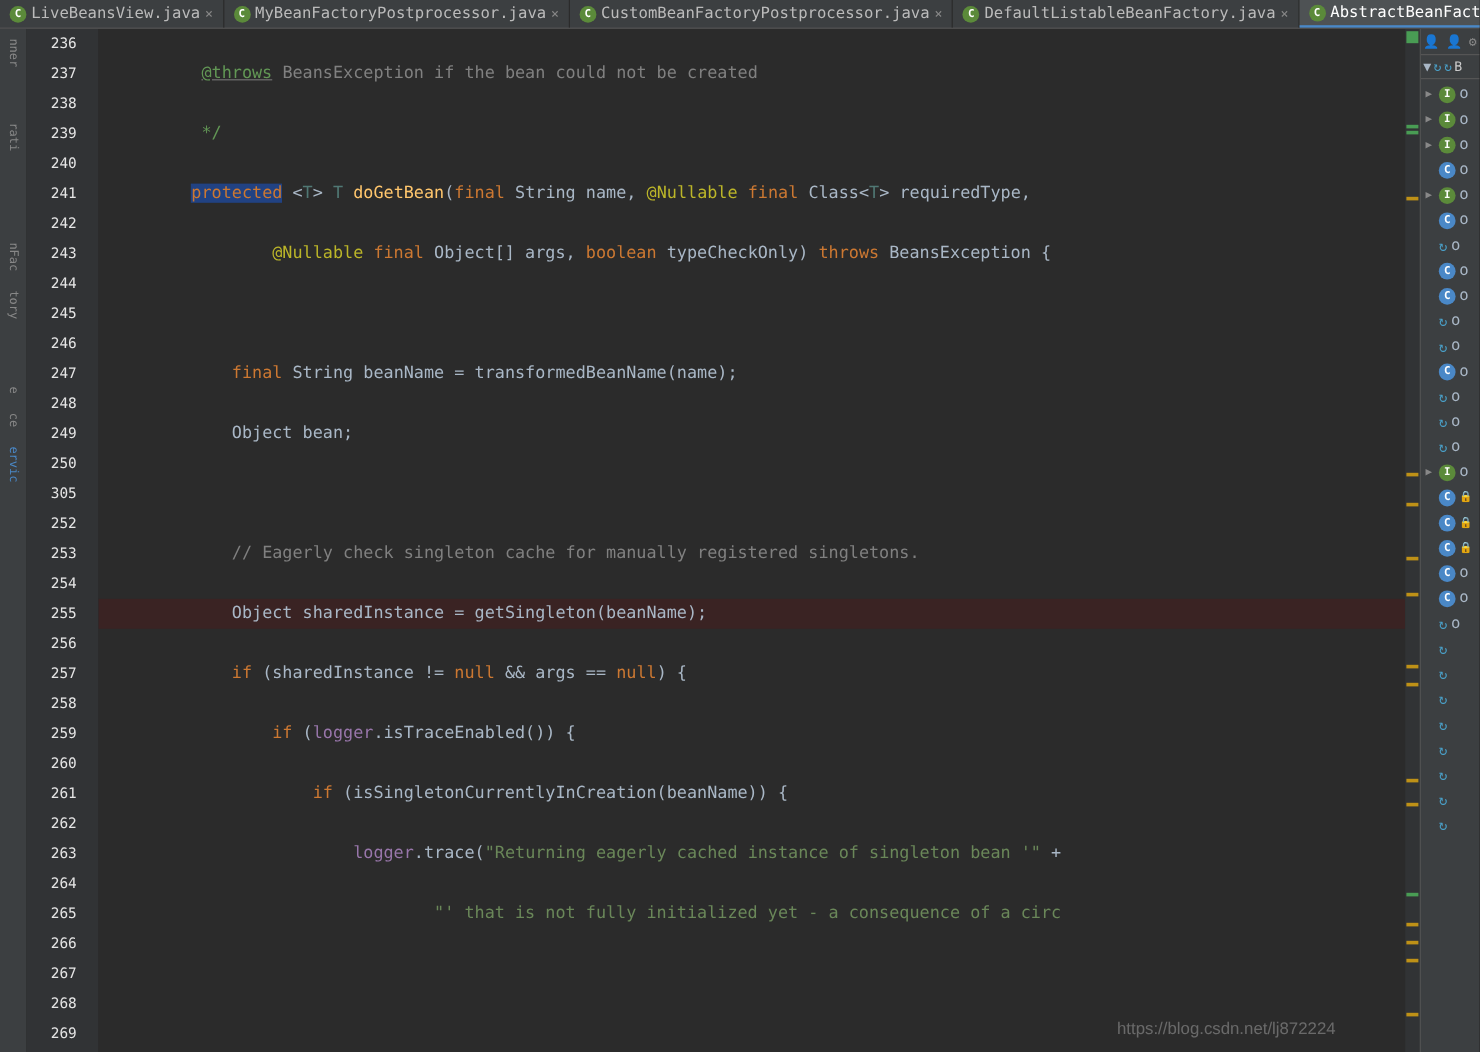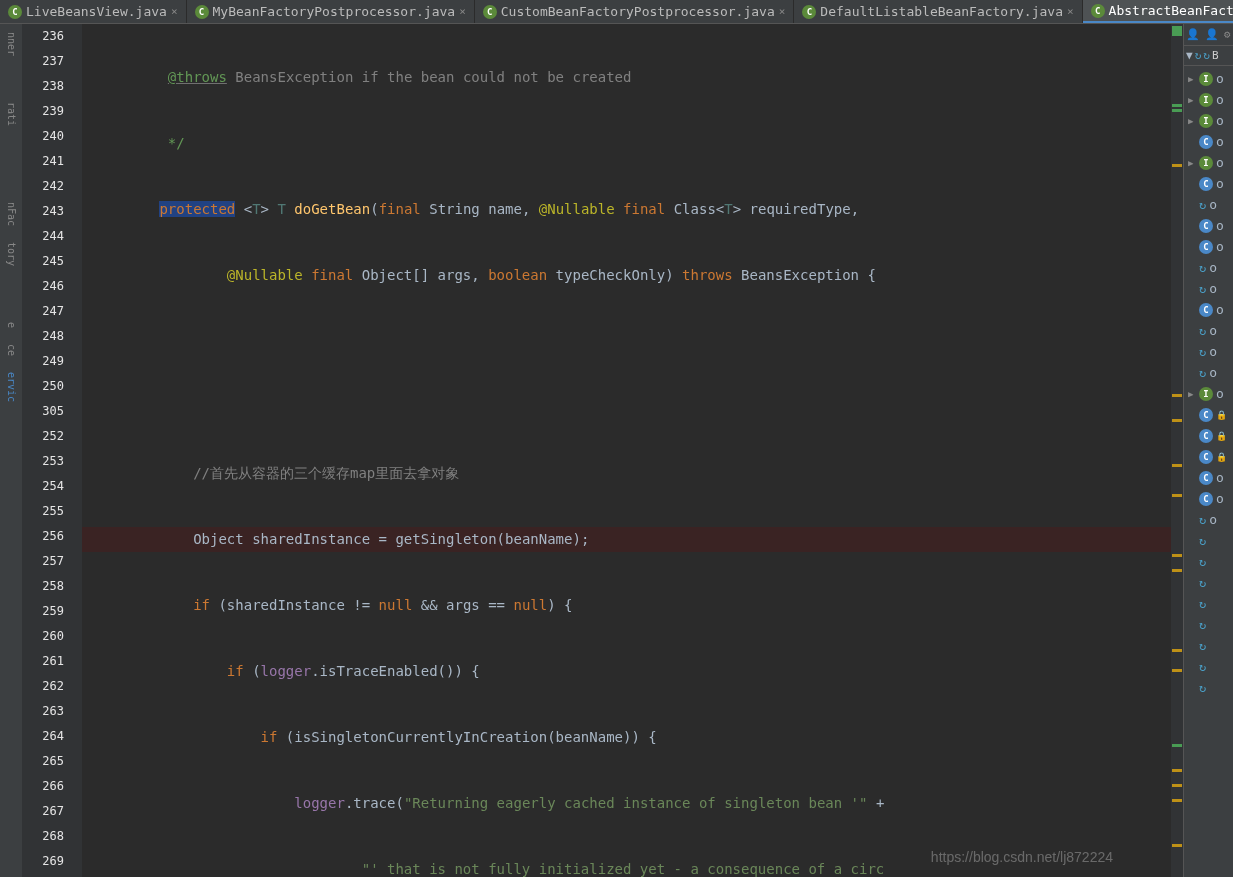--- a/index.html
+++ b/index.html
@@ -99,21 +99,20 @@
   font-family: 'Consolas', 'Monaco', monospace;
   font-size: 14px;
   line-height: 25px;
   white-space: pre;
   overflow: hidden;
   position: relative;
 }
 .code-line {
   height: 25px;
   padding-left: 10px;
-  margin-top: 16px;
 }
 .code-line.highlight {
   background: #3a2323;
 }
 .kw { color: #cc7832; }
 .str { color: #6a8759; }
 .cmt { color: #808080; }
 .tp { color: #507874; }
 .method { color: #ffc66d; }
 .field { color: #9876aa; }
@@ -298,22 +297,24 @@
       <div class="gutter-line">269</div>
       <div class="gutter-line">270</div>
     </div>
 
     <div class="code-area">
 <div class="code-line">         <span class="doc ul">@throws</span> <span class="cmt">BeansException if the bean could not be created</span></div>
 <div class="code-line">        <span class="doc"> */</span></div>
 <div class="code-line">        <span class="kw boxed">protected</span><span> &lt;</span><span class="tp">T</span><span>&gt; </span><span class="tp">T</span><span class="method"> doGetBean</span><span>(</span><span class="kw">final</span><span> String name, </span><span class="ann">@Nullable</span><span class="kw"> final</span><span> Class&lt;</span><span class="tp">T</span><span>&gt; requiredType,</span></div>
 <div class="code-line">                <span class="ann">@Nullable</span><span class="kw"> final</span><span> Object[] args, </span><span class="kw">boolean</span><span> typeCheckOnly) </span><span class="kw">throws</span><span> BeansException {</span></div>
 <div class="code-line"></div>
+<div class="code-line">            <span class="kw">final</span><span> String beanName = transformedBeanName(name);</span></div>
+<div class="code-line">            <span>Object bean;</span></div>
 <div class="code-line"></div>
-<div class="code-line">            <span class="cmt">//首先从容器的三个缓存map里面去拿对象</span></div>
+<div class="code-line">            <span class="cmt">// Eagerly check singleton cache for manually registered singletons.</span></div>
 <div class="code-line highlight">            <span>Object sharedInstance = getSingleton(beanName);</span></div>
 <div class="code-line">            <span class="kw">if</span><span> (sharedInstance != </span><span class="kw">null</span><span> &amp;&amp; args == </span><span class="kw">null</span><span>) {</span></div>
 <div class="code-line">                <span class="kw">if</span><span> (</span><span class="field">logger</span><span>.isTraceEnabled()) {</span></div>
 <div class="code-line">                    <span class="kw">if</span><span> (isSingletonCurrentlyInCreation(beanName)) {</span></div>
 <div class="code-line">                        <span class="field">logger</span><span>.trace(</span><span class="str">"Returning eagerly cached instance of singleton bean '"</span><span> +</span></div>
 <div class="code-line">                                <span class="str">"' that is not fully initialized yet - a consequence of a circ</span></div>
 
 
 
 

